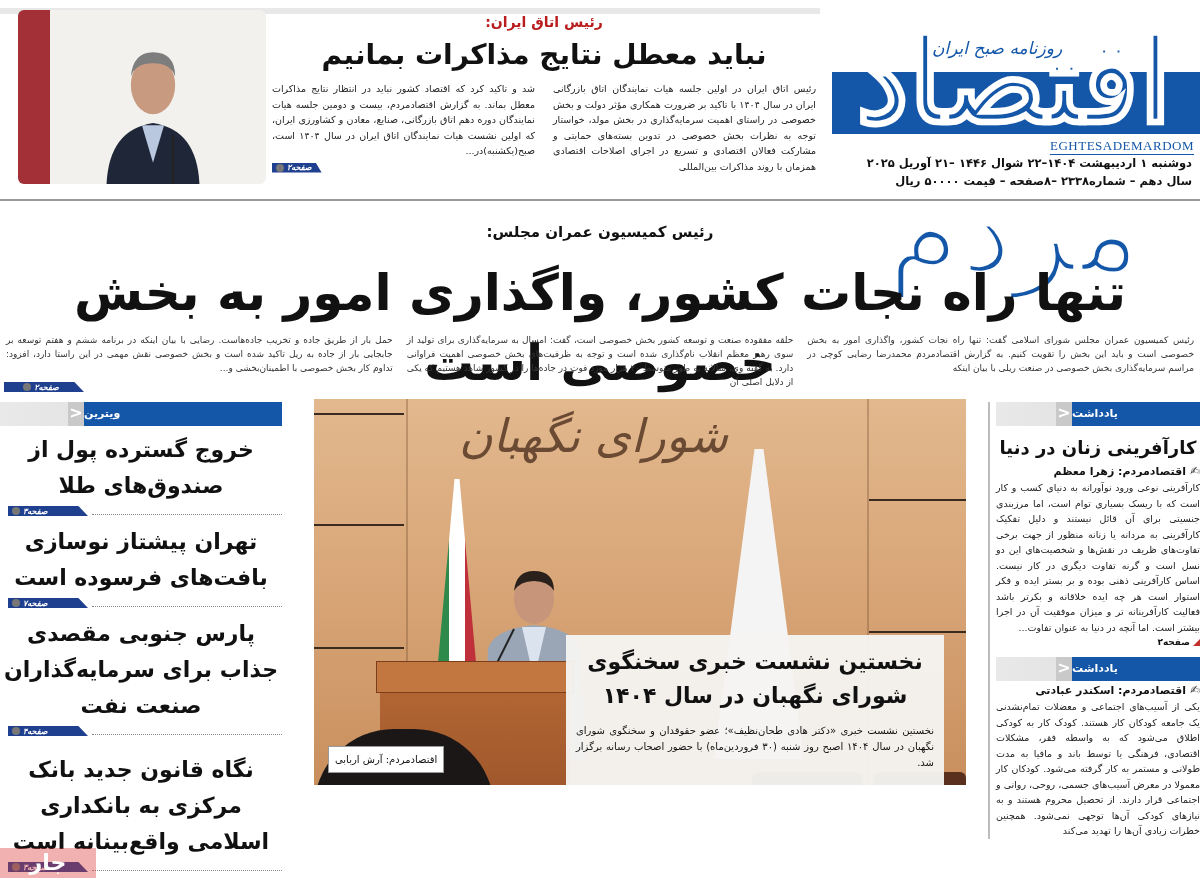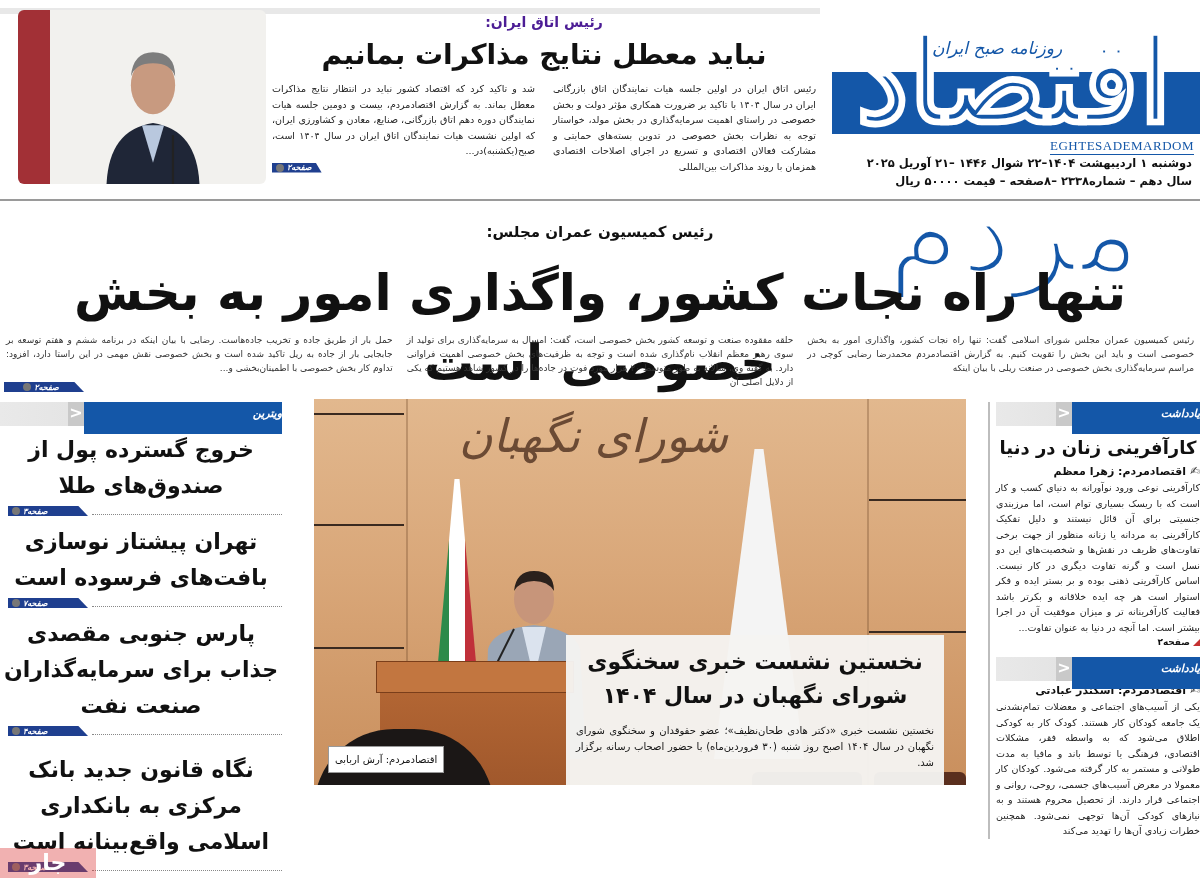--- a/index.html
+++ b/index.html
@@ -20,21 +20,21 @@
     -webkit-text-stroke: 3px #fff;
   }
   .logo-sub { position: absolute; left: 110px; top: 38px; font-family: "DejaVu Serif", serif; font-style: italic; font-size: 17px; color: #1457a8; }
   .logo-latin { position: absolute; right: 6px; top: 138px; font-family: "Liberation Serif", serif; font-size: 13px; color: #1457a8; letter-spacing: 0.5px; border-bottom: 1px solid #1457a8; }
   .logo-date { position: absolute; right: 8px; top: 156px; font-size: 11.5px; font-weight: bold; color: #111; }
   .logo-meta { position: absolute; right: 8px; top: 174px; font-size: 11.5px; font-weight: bold; color: #111; }
 
   
   .top-rule { left: 0; top: 8px; width: 820px; height: 6px; background: #e8e8e8; }
   .top-story { left: 270px; top: 14px; width: 548px; height: 180px; }
-  .kicker-sm { font-size: 14px; font-weight: bold; text-align: center; color: #4c1d95; }
+  .kicker-sm { font-size: 14px; font-weight: bold; text-align: center; color: #b91c1c; }
   .top-head { font-size: 28px; font-weight: bold; text-align: center; margin-top: 8px; letter-spacing: -0.5px; }
   .top-cols { display: flex; gap: 18px; margin-top: 10px; padding: 0 2px; }
   .top-col { flex: 1; font-size: 9.5px; line-height: 15.5px; color: #222; text-align: justify; }
   .top-photo {
     left: 18px; top: 10px; width: 248px; height: 174px; border-radius: 6px; overflow: hidden;
     background: linear-gradient(90deg, #a23036 0 13%, #f2f1ee 13% 100%);
   }
   .photo-person {
     position: absolute; left: 78px; top: 30px; width: 100px; height: 140px;
   }
@@ -50,22 +50,22 @@
   .lead-kicker { left: 0; top: 223px; width: 1200px; text-align: center; font-size: 15px; font-weight: bold; }
   .lead-head { left: 0; top: 258px; width: 1200px; text-align: center; font-size: 50px; font-weight: bold; letter-spacing: -1px; line-height: 70px; }
   .lead-cols { left: 0; top: 333px; width: 1200px; display: flex; flex-direction: row-reverse; gap: 14px; padding: 0 6px; }
   .lead-col { flex: 1; font-size: 9px; line-height: 14px; color: #333; text-align: justify; }
   .lead-tag { left: 4px; top: 376px; }
 
   
   .left-col { left: 0; top: 402px; width: 282px; }
   .section-head { position: relative; height: 24px; background: linear-gradient(90deg, #e9e9e9, #d8d8d8); }
   .section-head .bar {
-    position: absolute; right: 0; top: 0; height: 32px; background: #1457a8; color: #fff;
-    font-size: 11px; font-weight: bold; text-align: right; line-height: 24px; font-style: italic;
+    position: absolute; right: 0; top: 0; height: 24px; background: #1457a8; color: #fff;
+    font-size: 11px; font-weight: bold; text-align: left; line-height: 24px;
   }
   .section-head .chev {
     position: absolute; top: 0; width: 16px; height: 24px; background: #c9c9c9; color: #fff;
     font-size: 16px; font-weight: bold; text-align: center; line-height: 22px;
   }
   .left-item { text-align: center; font-weight: bold; font-size: 22px; line-height: 36px; padding-top: 6px; }
   .item-foot { display: flex; align-items: center; height: 14px; padding-left: 8px; }
   .item-foot .dots { flex: 1; border-bottom: 1px dotted #888; height: 7px; margin-left: 4px; }
 
   

